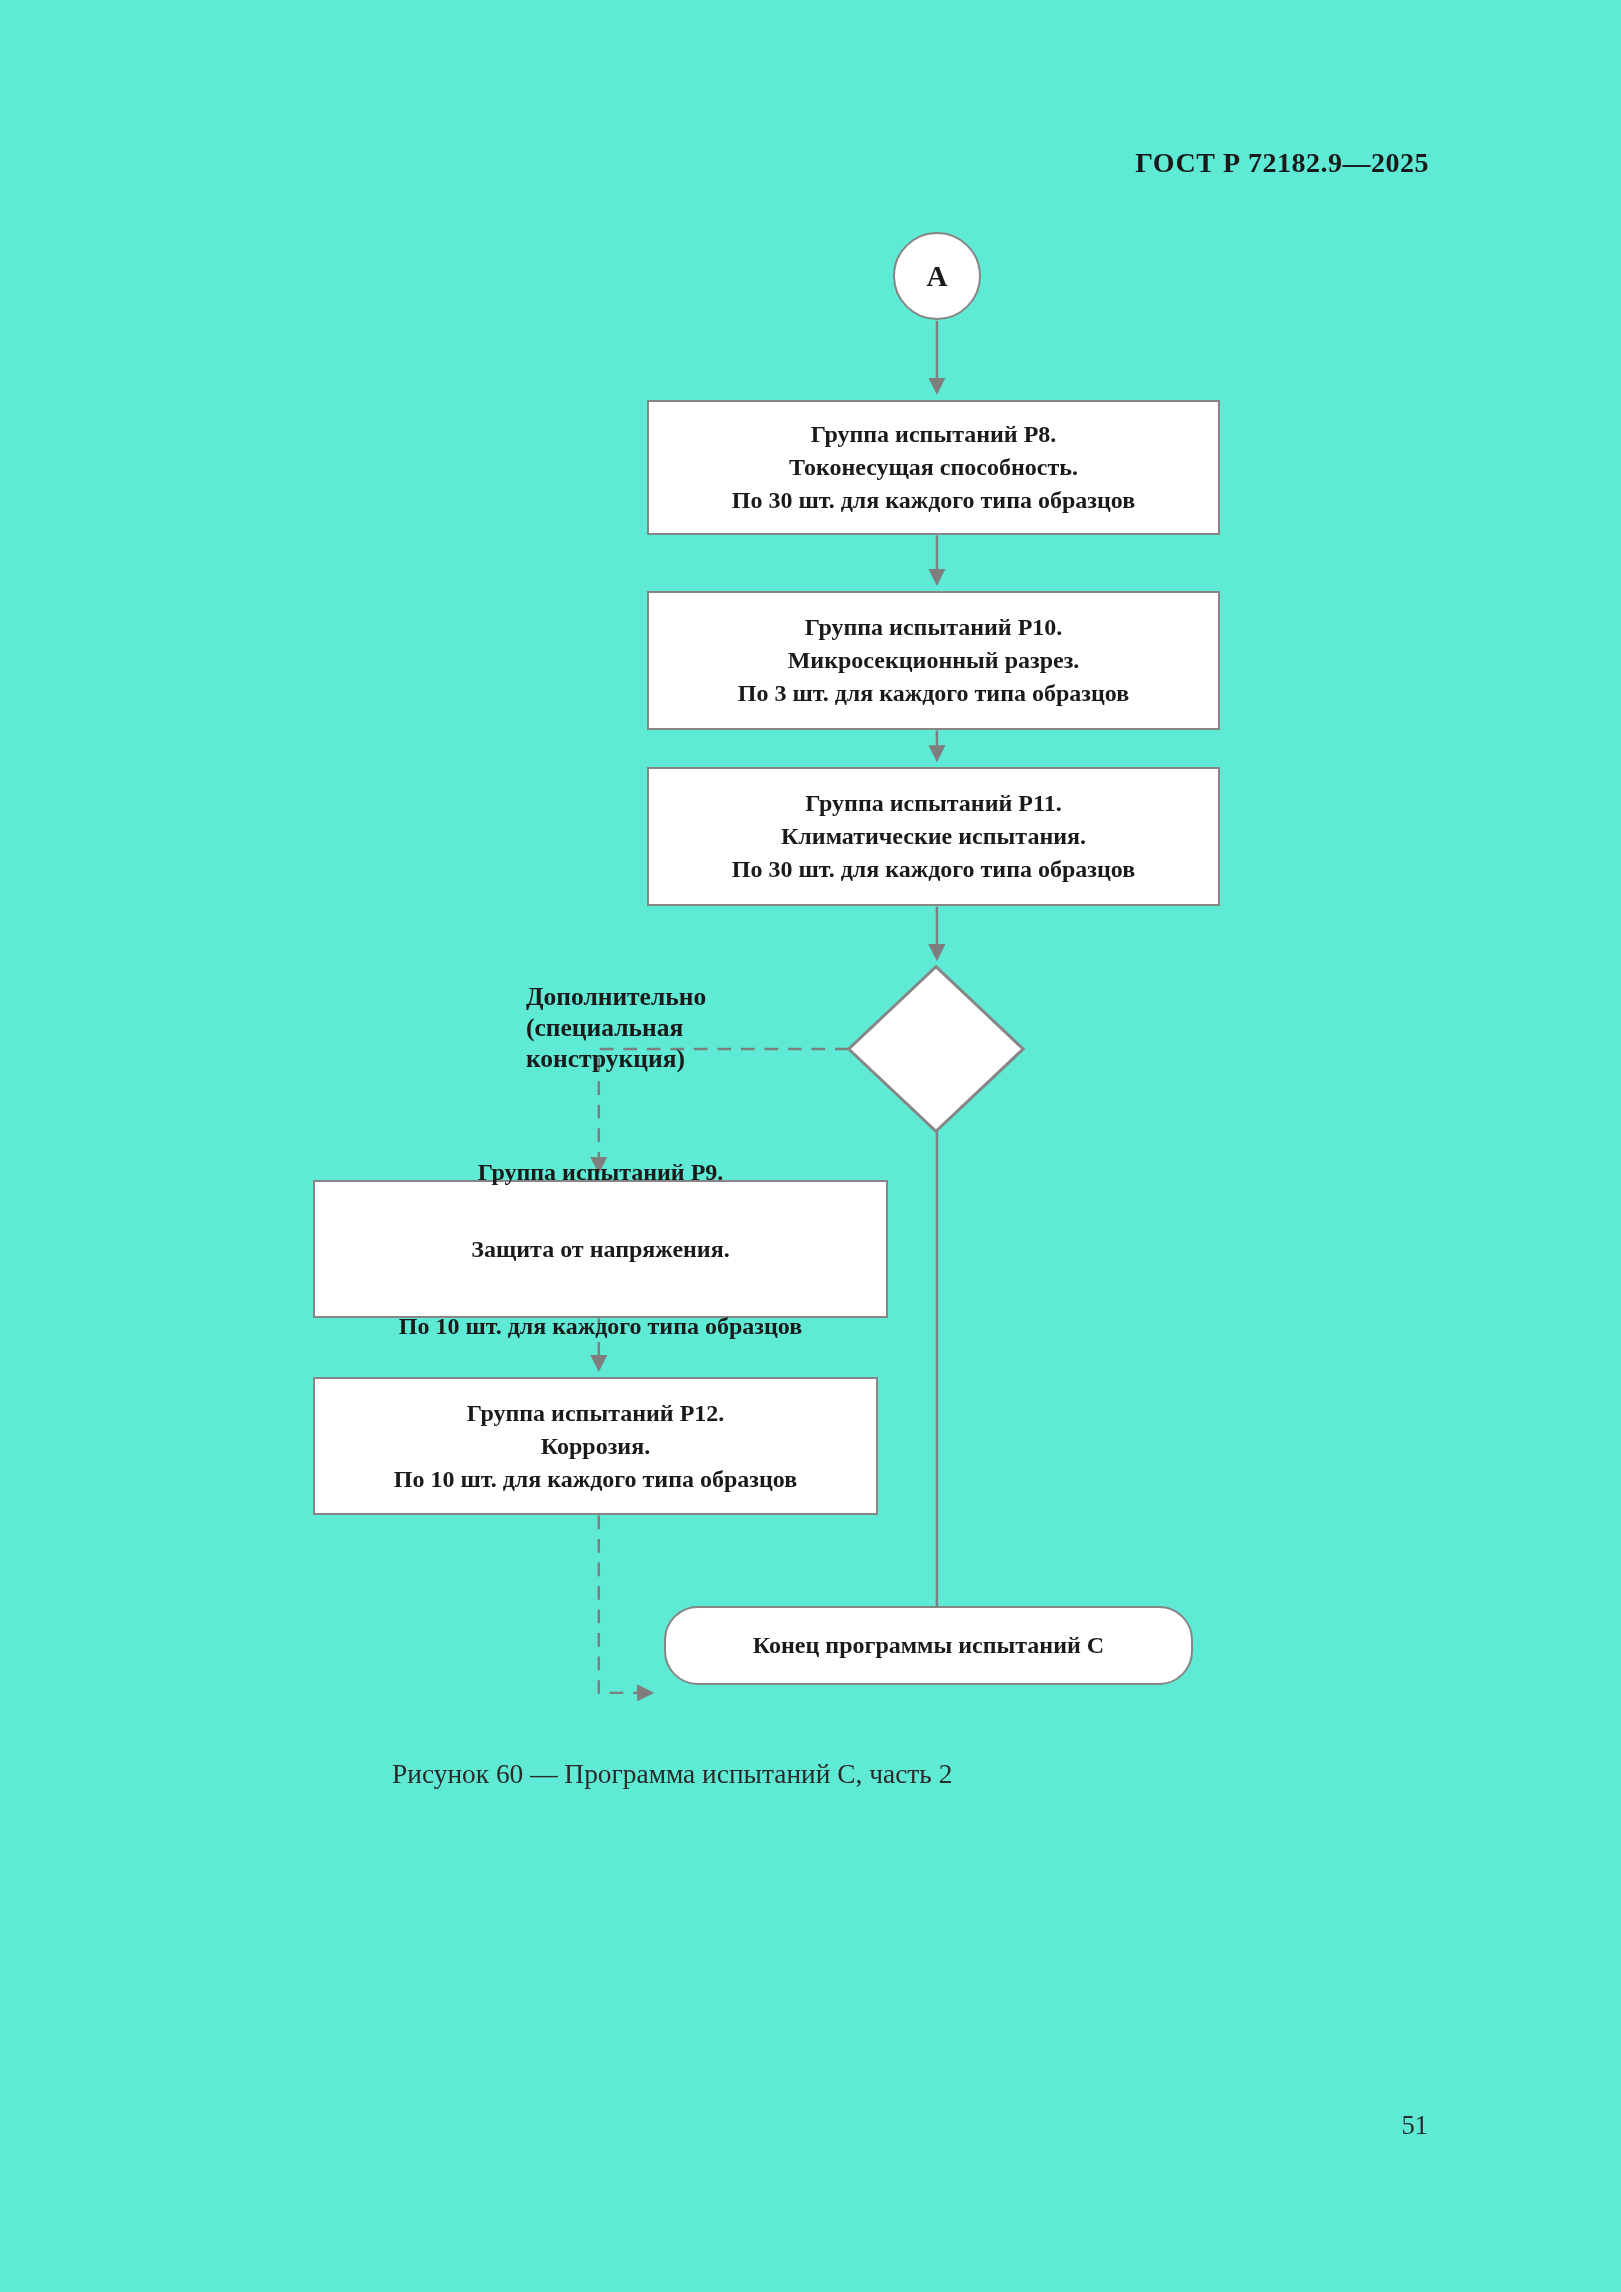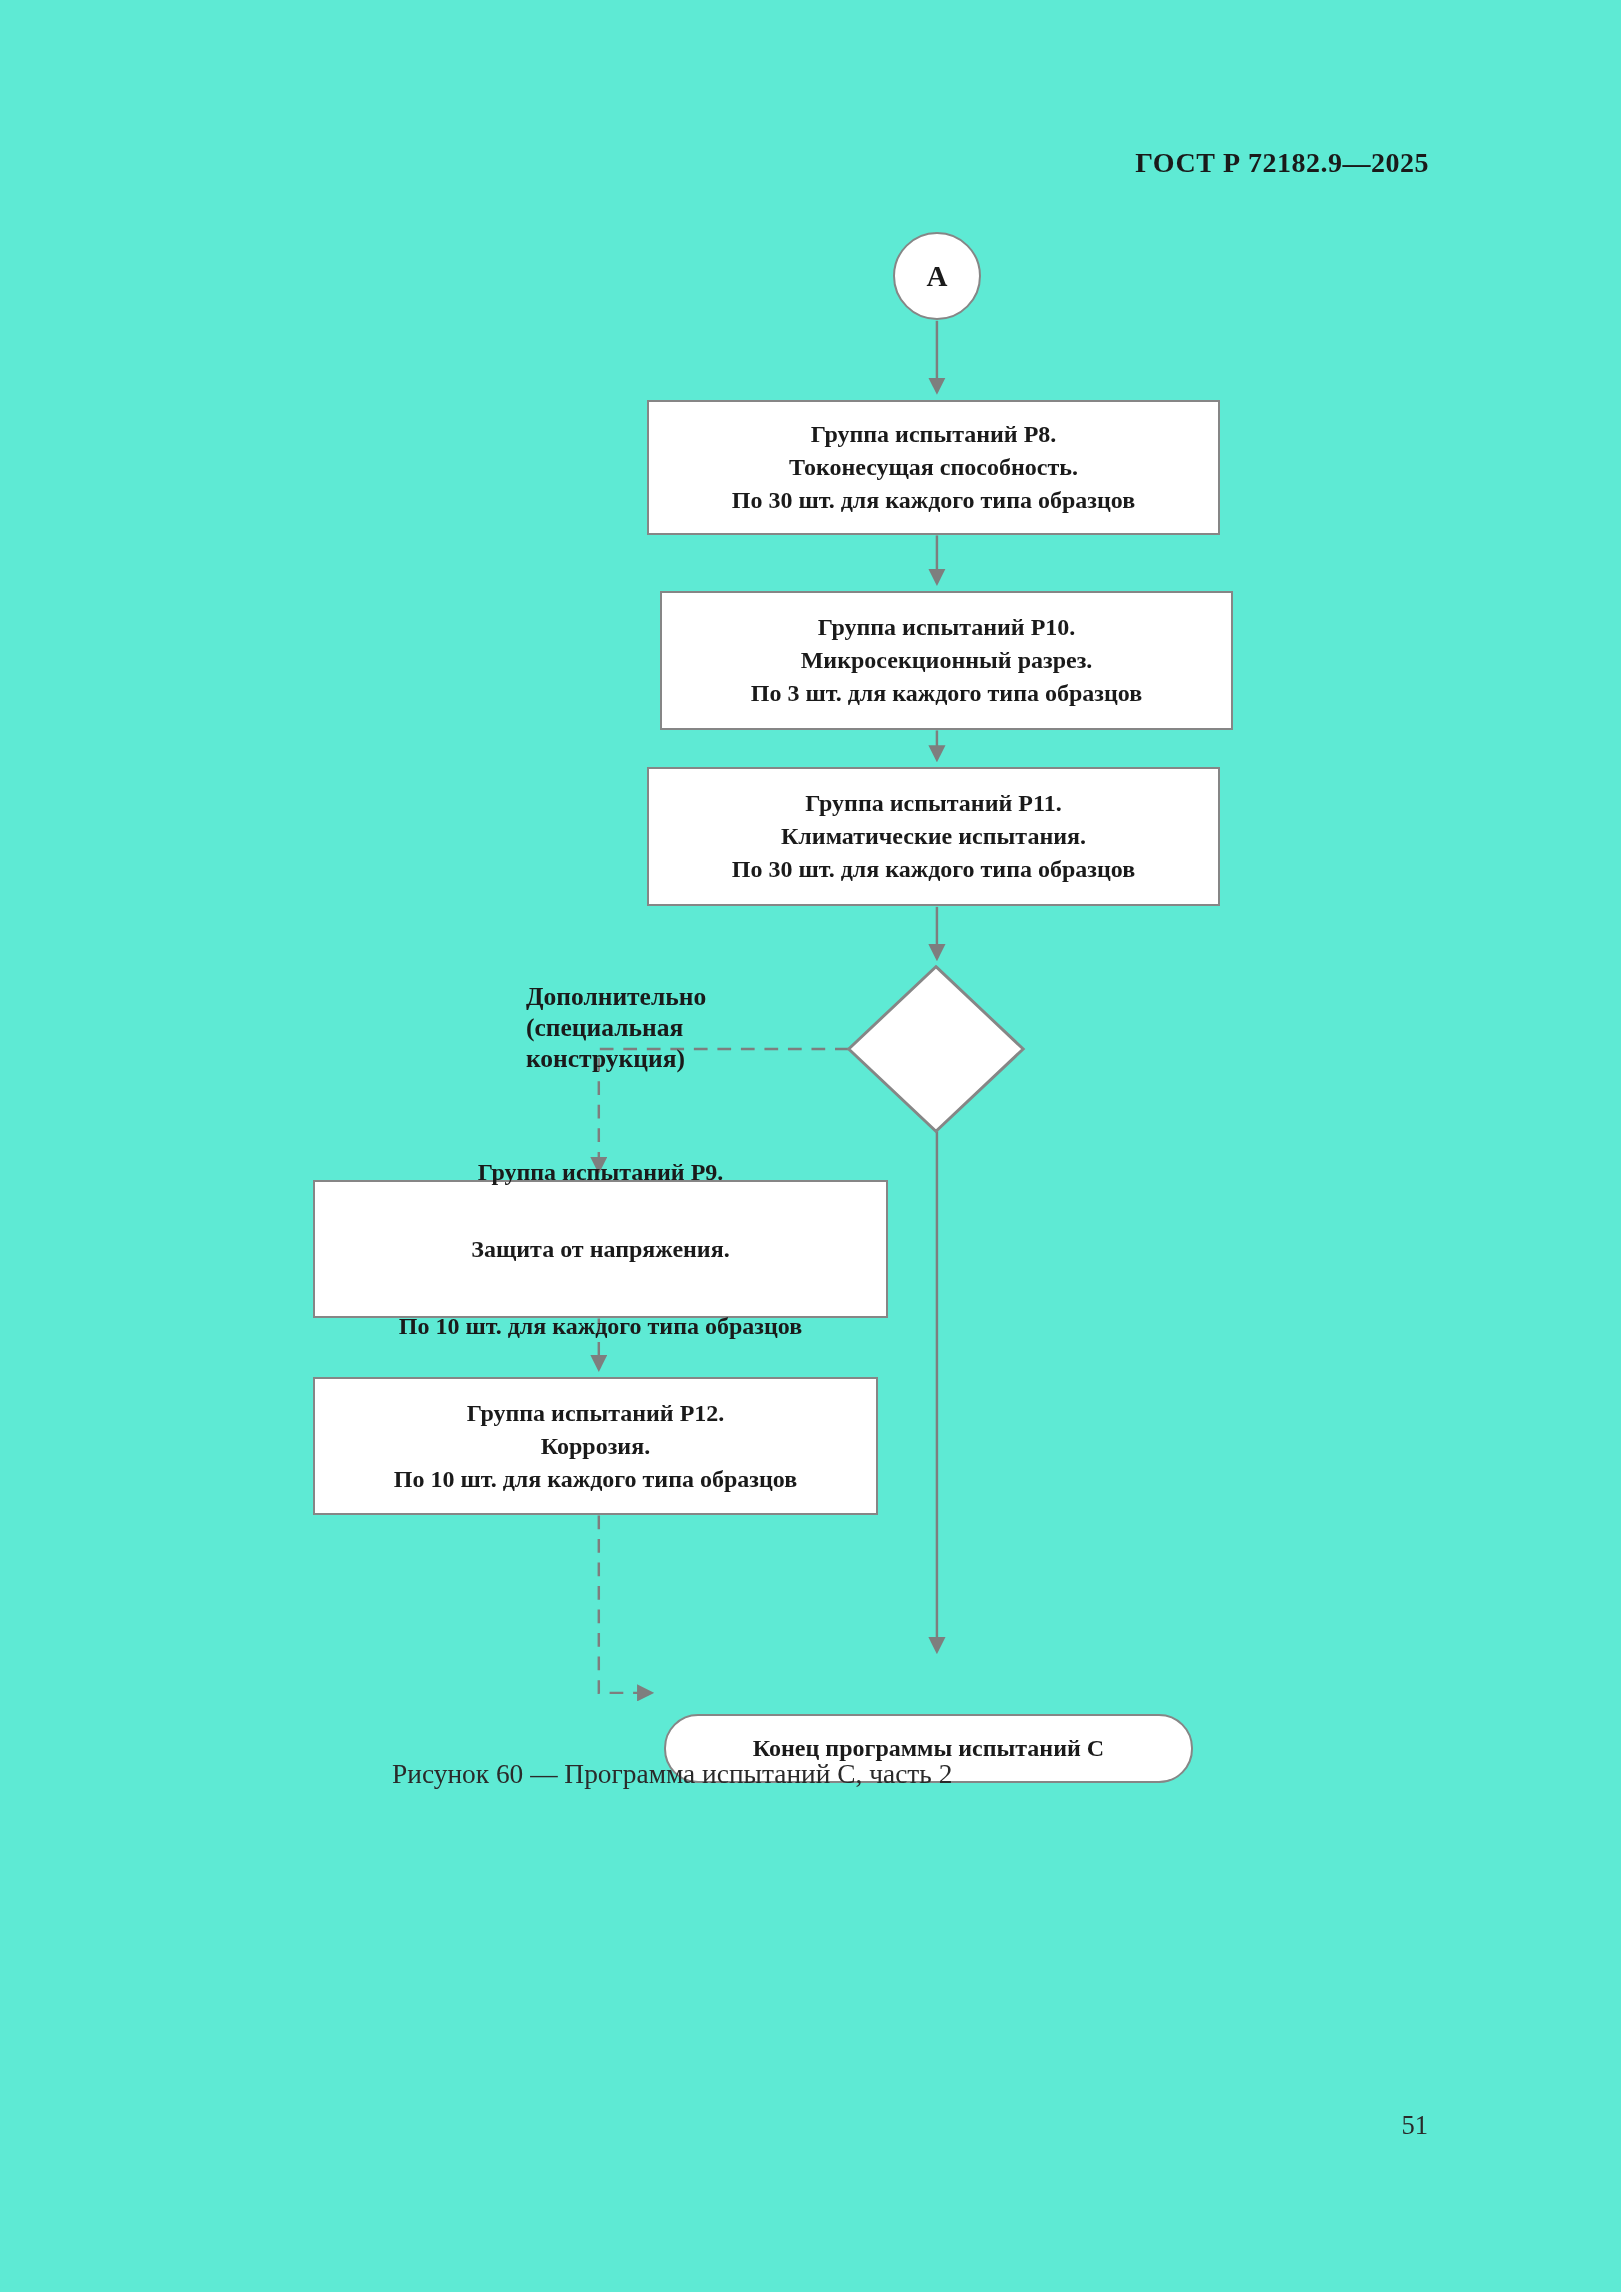--- a/index.html
+++ b/index.html
@@ -42,27 +42,27 @@
     font-weight: bold;
     line-height: 33px;
   }
   .start-circle {
     left: 893px; top: 232px;
     width: 88px; height: 88px;
     border-radius: 50%;
     font-size: 29px;
   }
   .box-p8  { left: 647px; top: 400px;  width: 573px; height: 135px; }
-  .box-p10 { left: 647px; top: 591px;  width: 573px; height: 139px; margin-left: 13px; }
+  .box-p10 { left: 647px; top: 591px;  width: 573px; height: 139px; }
   .box-p11 { left: 647px; top: 767px;  width: 573px; height: 139px; text-align: center; }
   .box-p9  { left: 313px; top: 1180px; width: 575px; height: 138px; gap: 44px; }
   .box-p12 { left: 313px; top: 1377px; width: 565px; height: 138px; }
   .terminator {
-    left: 664px; top: 1714px;
-    width: 529px; height: 69px;
+    left: 664px; top: 1606px;
+    width: 529px; height: 79px;
     border-radius: 34px;
   }
   .decision-label {
     position: absolute;
     left: 526px; top: 981px;
     width: 314px;
     text-align: left;
     font-size: 25.5px;
     font-weight: bold;
     line-height: 31px;

